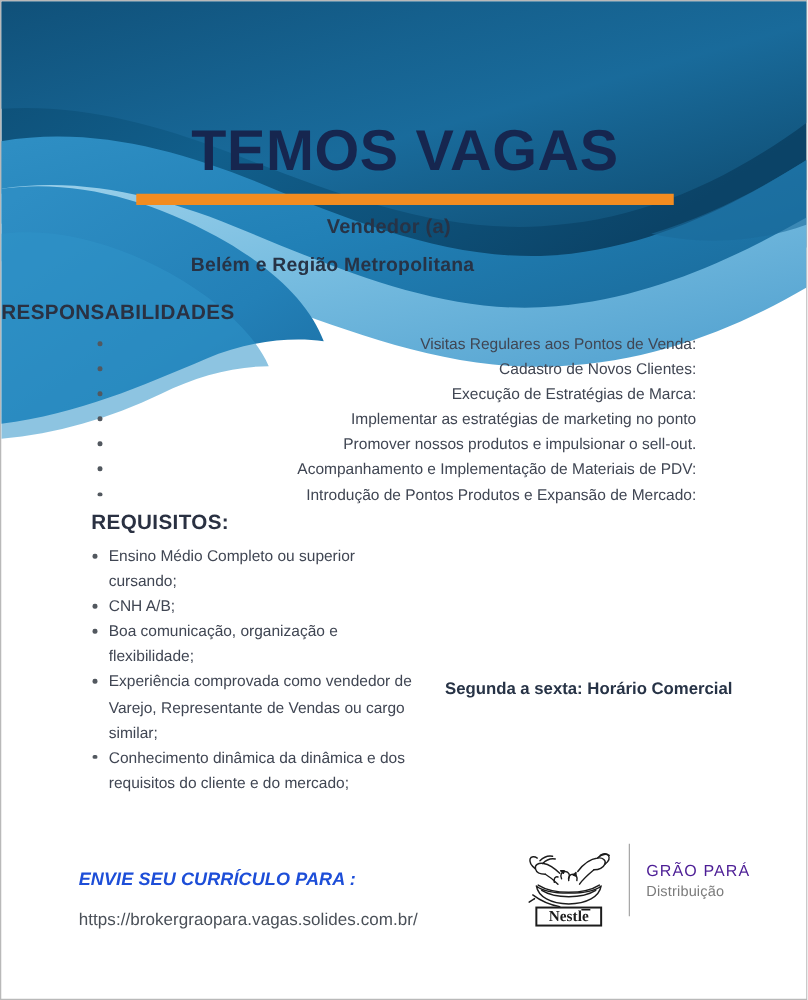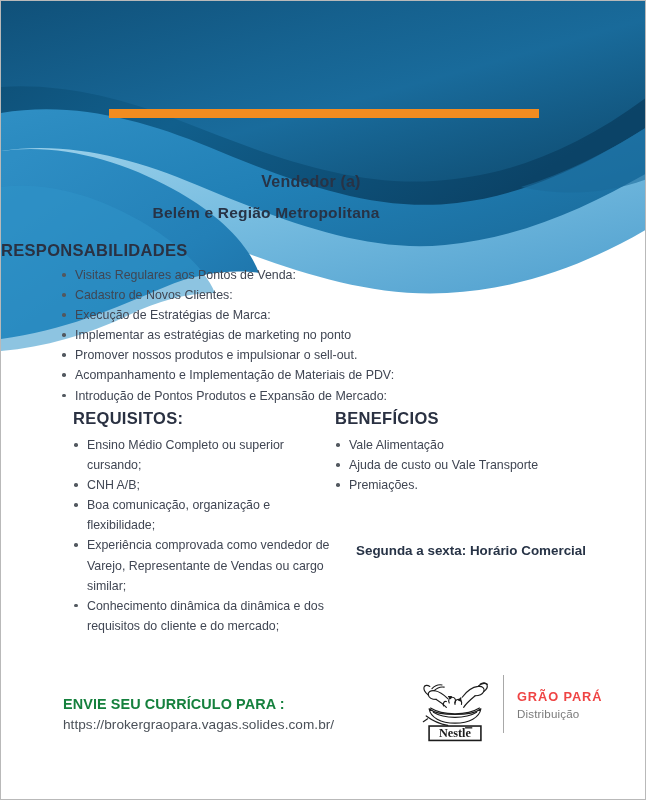--- a/index.html
+++ b/index.html
@@ -112,22 +112,23 @@
     top: 8px;
     width: 3.5px;
     height: 3.5px;
     border-radius: 50%;
     background: #52585f;
   }
 
   .resp-list {
     position: absolute;
     top: 264px;
-    left: 60px;
+    left: 76px;
     width: 480px;
+    text-align: right;
   }
   .resp-list li { line-height: 2.06; font-size: 12.4px; }
   .resp-list li::before { top: 10px; }
 
   
   .col-left {
     position: absolute;
     top: 408px;
     left: 72px;
     width: 262px;
@@ -159,23 +160,24 @@
   
   .cta-block {
     position: absolute;
     top: 695px;
     left: 62px;
     width: 340px;
   }
   .cta-title {
     font-size: 14.4px;
     font-weight: bold;
-    color: #15803d;
+    color: #1d4ed8;
     letter-spacing: 0.1px;
-    margin-bottom: 5px;
+    margin-bottom: 16px;
+    font-style: italic;
   }
   .cta-url {
     font-size: 13.6px;
     color: #4a5058;
     letter-spacing: 0.05px;
   }
 
   .brand-block {
     position: absolute;
     top: 666px;
@@ -185,22 +187,22 @@
   }
   .nestle-logo { width: 72px; }
   .brand-divider {
     width: 1px;
     height: 58px;
     background: #a8a8a8;
     margin: 0 13px 0 12px;
   }
   .brand-name {
     font-size: 12.8px;
-    font-weight: bold;
-    color: #ef4444;
+    font-weight: normal;
+    color: #4c1d95;
     letter-spacing: 0.9px;
     line-height: 1.25;
   }
   .brand-sub {
     font-size: 11.6px;
     color: #7b7b7b;
     letter-spacing: 0.15px;
     margin-top: 2px;
   }
 </style>
@@ -251,20 +253,21 @@
     <path d="M0,150 C56,142 118,158 172,188 C214,211 246,240 258,272
              C232,268 196,272 164,286 C112,308 62,330 0,338 Z" fill="url(#gLeftBlob)"></path>
 
     <path d="M0,186 C48,180 100,196 146,224 C178,244 204,268 214,292
              C186,292 156,300 128,314 C86,334 44,346 0,350 Z" fill="#2f93c8" opacity="0.55"></path>
 
     <path d="M646,126 C608,150 566,172 520,186 C566,196 608,192 646,178 Z" fill="#1a6b9b" opacity="0.6"></path>
   </svg>
 
   <div class="title-wrap">
+    <h1 class="poster-title">TEMOS VAGAS</h1>
     <div class="title-rule"></div>
   </div>
 
   <div class="subtitle-1">Vendedor (a)</div>
   <div class="subtitle-2">Belém e Região Metropolitana</div>
 
   <div class="section-head resp-head">RESPONSABILIDADES</div>
 
   <ul class="bul resp-list">
     <li>Visitas Regulares aos Pontos de Venda:</li>
@@ -280,28 +283,20 @@
     <div class="section-head req-head">REQUISITOS:</div>
     <ul class="bul req-list">
       <li>Ensino Médio Completo ou superior cursando;</li>
       <li>CNH A/B;</li>
       <li>Boa comunicação, organização e flexibilidade;</li>
       <li>Experiência comprovada como vendedor de Varejo, Representante de Vendas ou cargo similar;</li>
       <li>Conhecimento dinâmica da dinâmica e dos requisitos do cliente e do mercado;</li>
     </ul>
   </div>
 
-  <div class="col-right">
-    <div class="section-head ben-head">BENEFÍCIOS</div>
-    <ul class="bul ben-list">
-      <li>Vale Alimentação</li>
-      <li>Ajuda de custo ou Vale Transporte</li>
-      <li>Premiações.</li>
-    </ul>
-  </div>
 
   <div class="schedule">
     <div>Segunda a sexta: Horário Comercial</div>
   </div>
 
   <div class="cta-block">
     <div class="cta-title">ENVIE SEU CURRÍCULO PARA :</div>
     <div class="cta-url">https://brokergraopara.vagas.solides.com.br/</div>
   </div>
 

